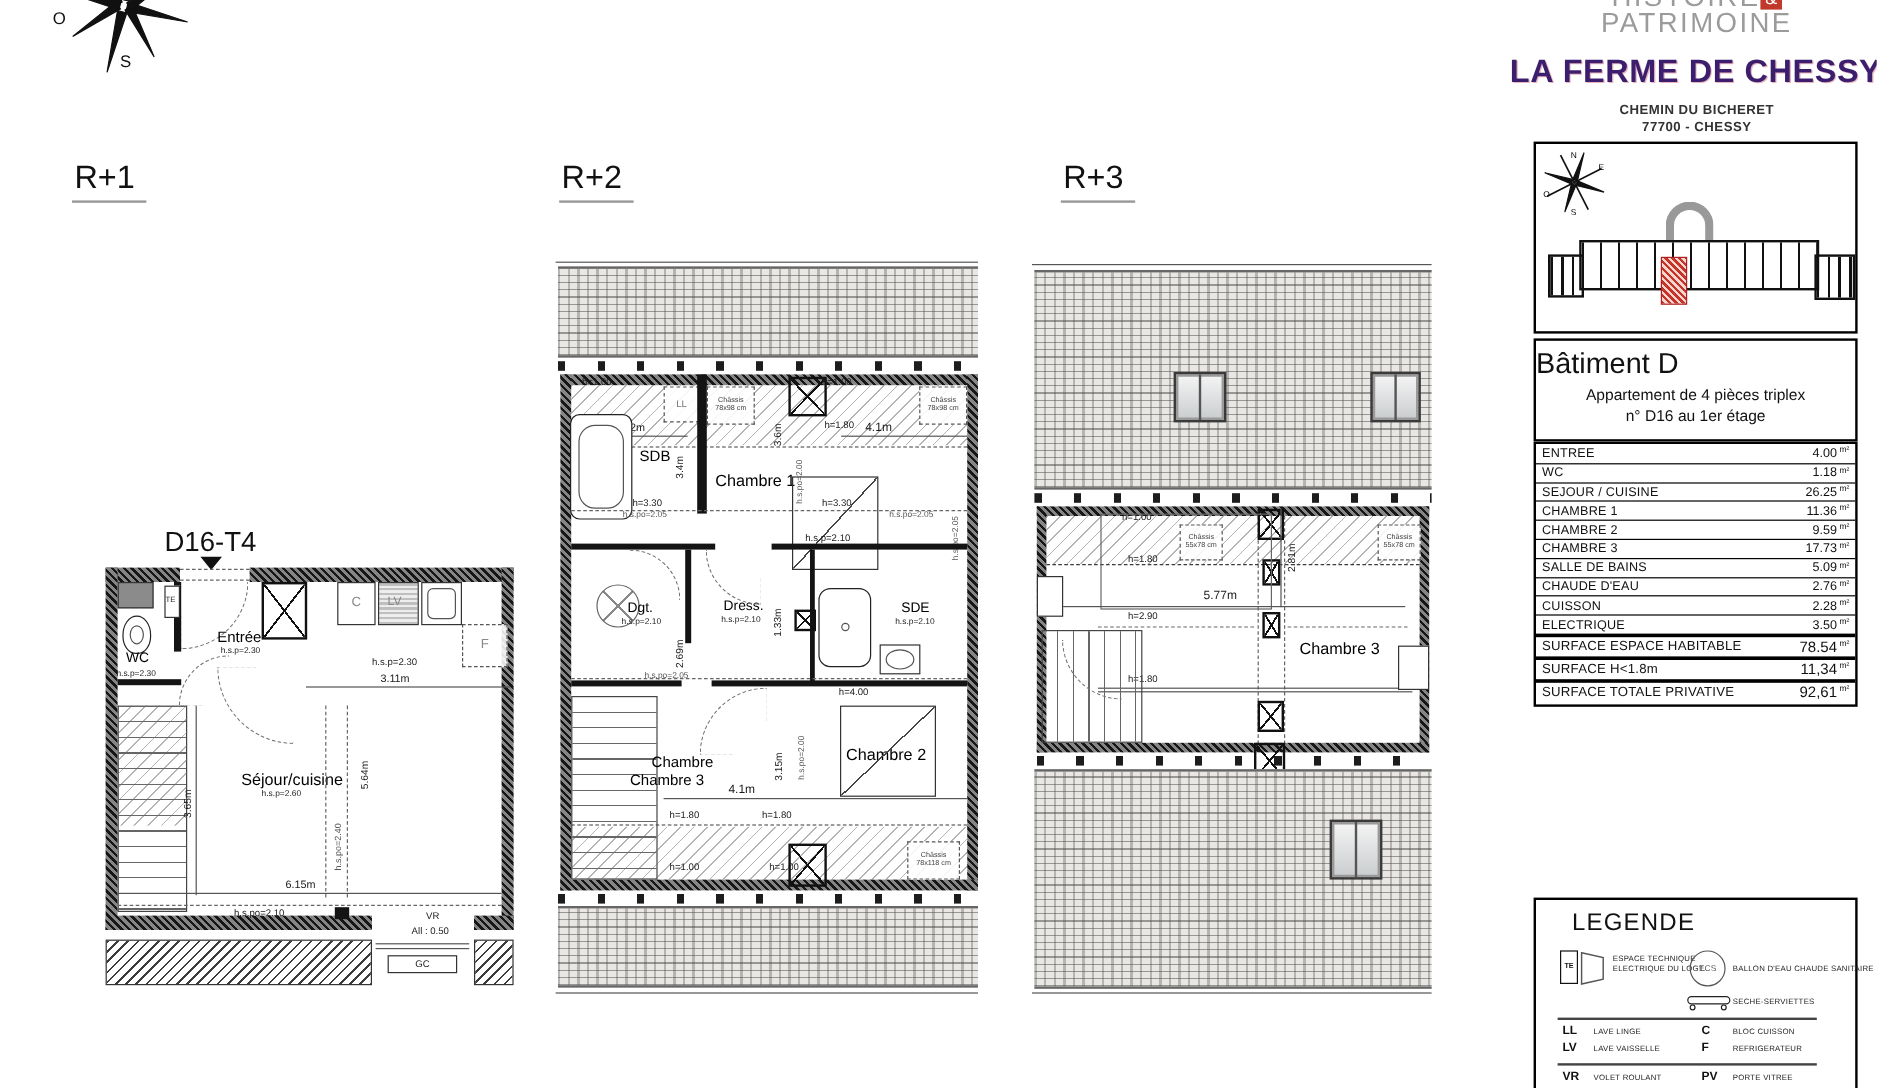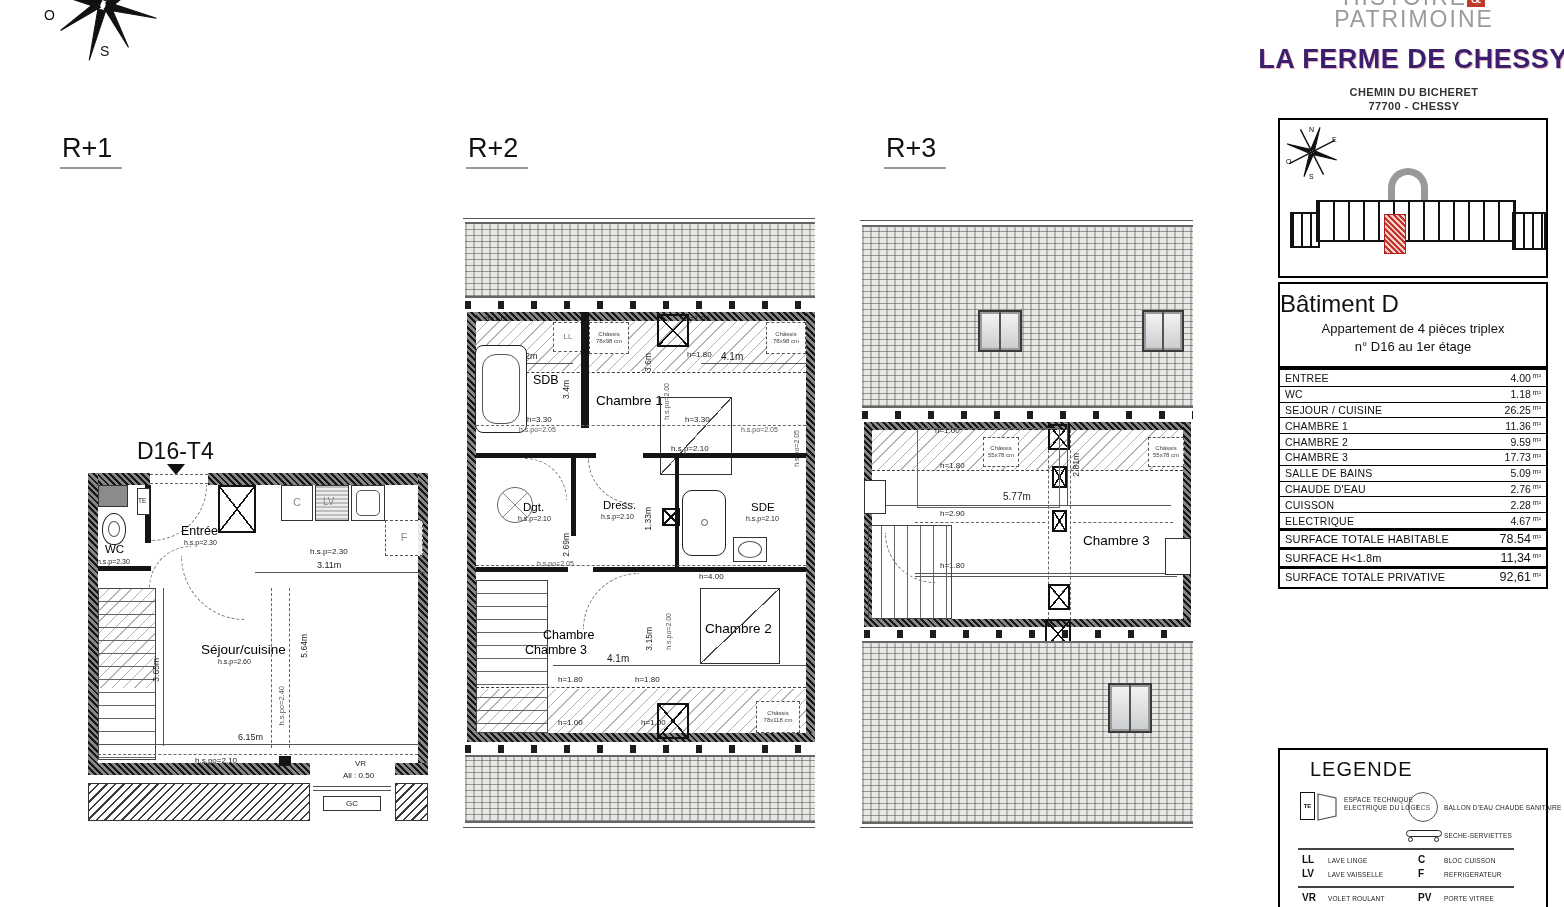--- a/index.html
+++ b/index.html
@@ -405,25 +405,25 @@
           <span class="val">2.76</span>
           <span class="un">m²</span>
         </div>
       <div class="trow">
           <span class="lab">CUISSON</span>
           <span class="val">2.28</span>
           <span class="un">m²</span>
         </div>
       <div class="trow">
           <span class="lab">ELECTRIQUE</span>
-          <span class="val">4.67</span>
+          <span class="val">3.50</span>
           <span class="un">m²</span>
         </div>
       <div class="trow tot sep3">
-          <span class="lab">SURFACE TOTALE HABITABLE</span>
+          <span class="lab">SURFACE ESPACE HABITABLE</span>
           <span class="val">78.54</span>
           <span class="un">m²</span>
         </div>
       <div class="trow tot sep3">
           <span class="lab">SURFACE H&lt;1.8m</span>
           <span class="val">11,34</span>
           <span class="un">m²</span>
         </div>
       <div class="trow tot sep3">
           <span class="lab">SURFACE TOTALE PRIVATIVE</span>

